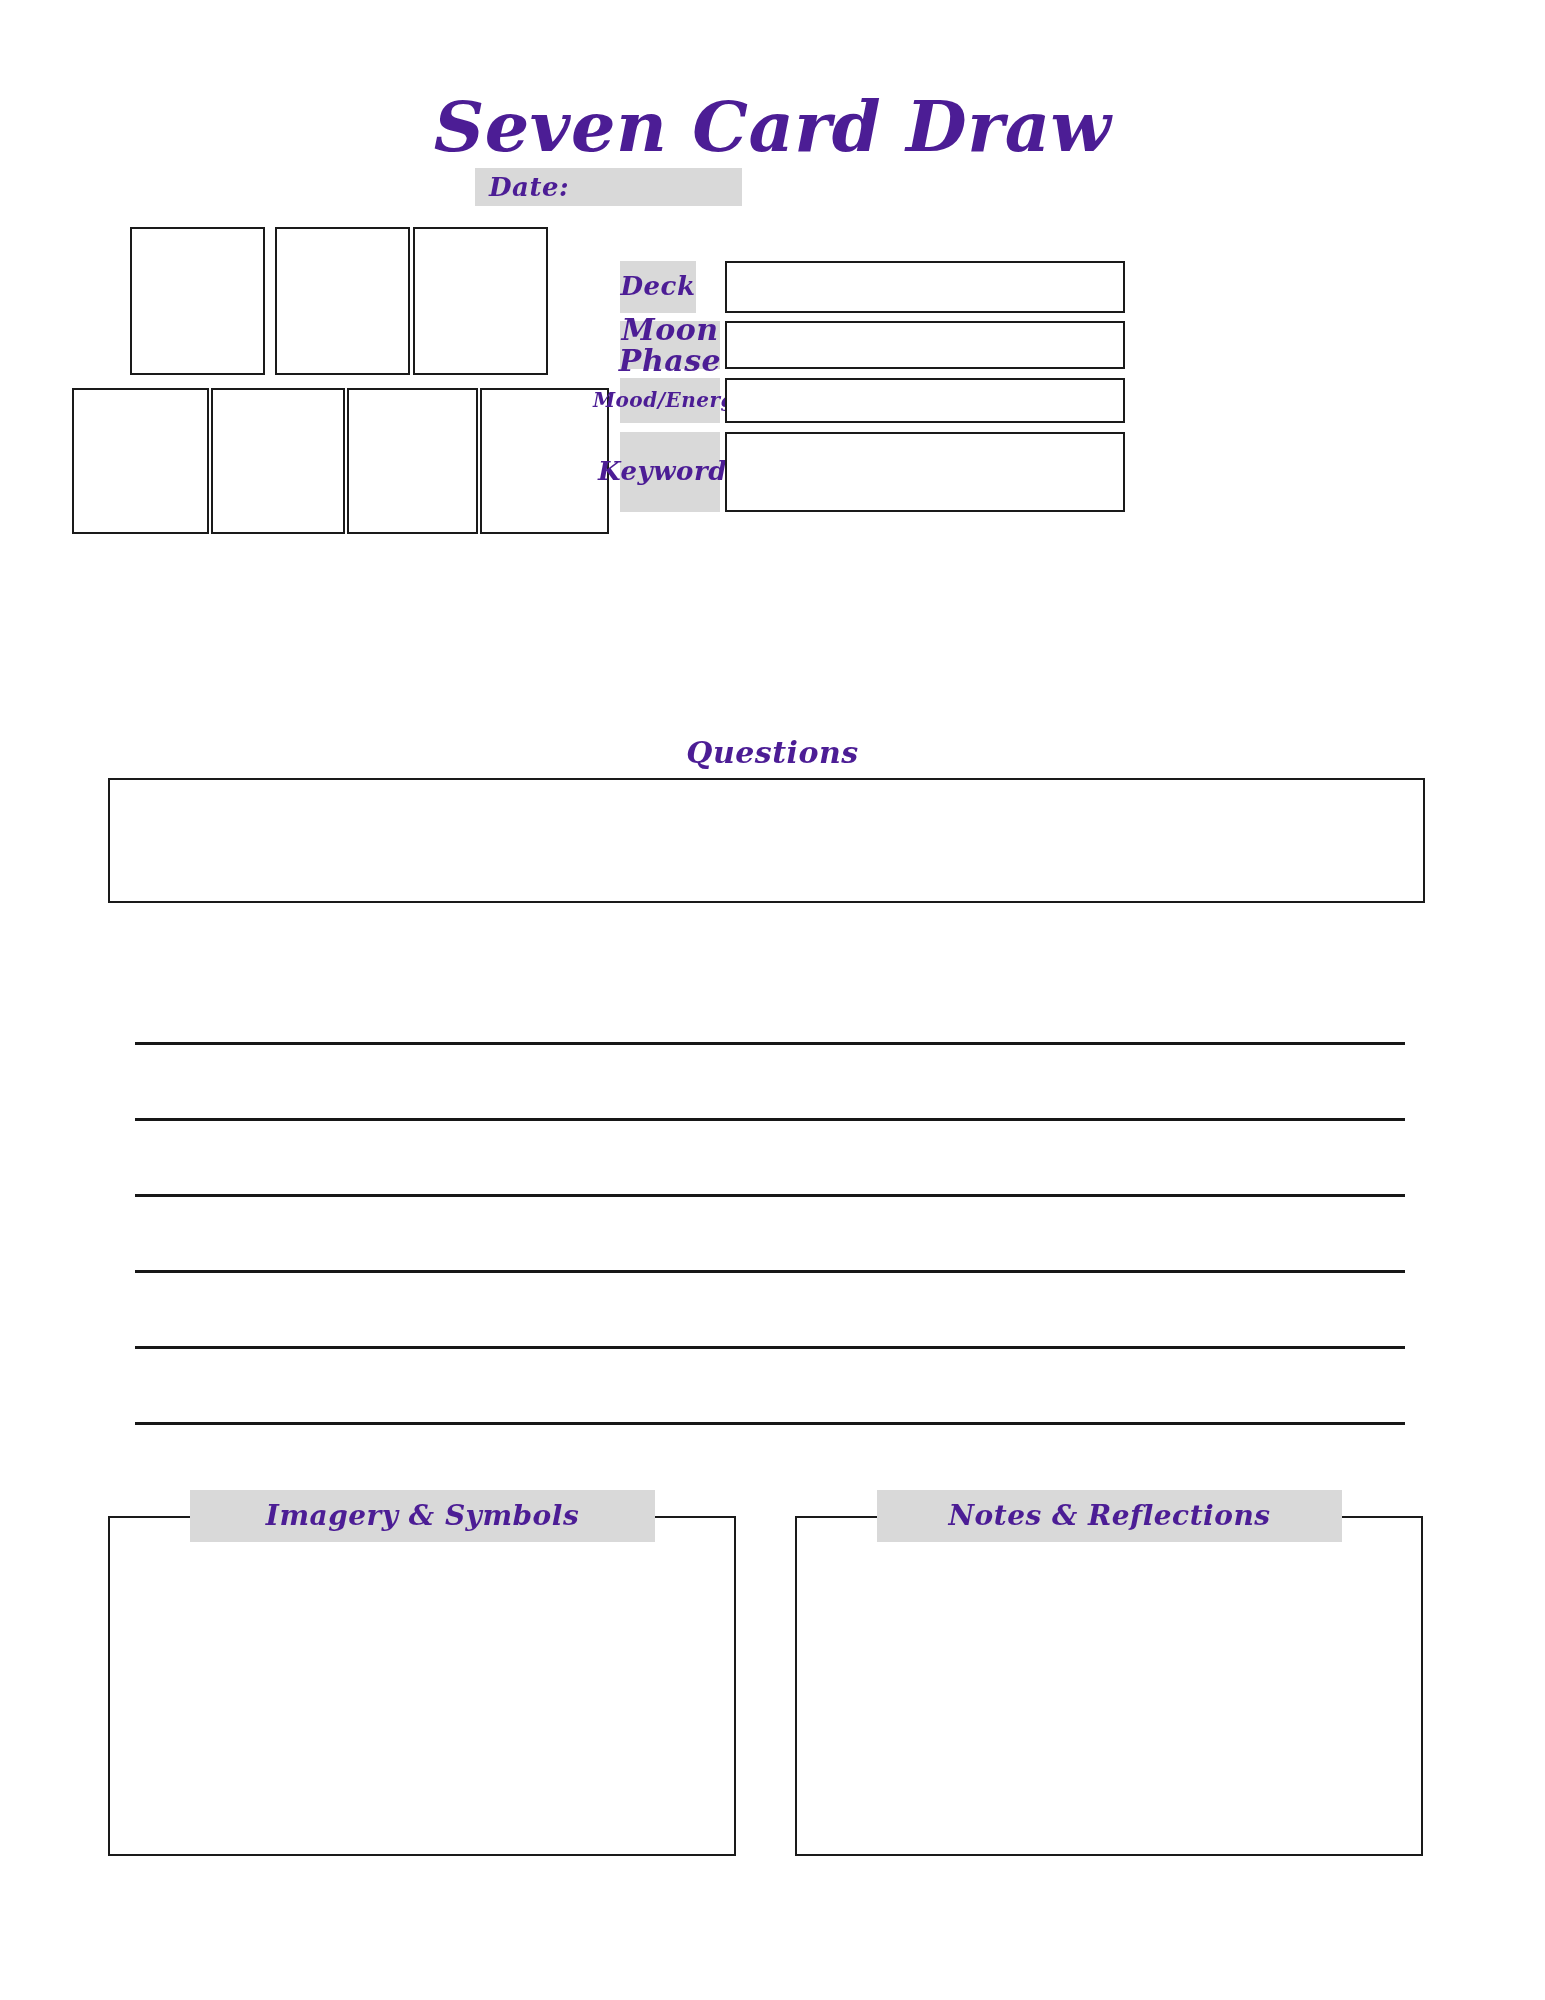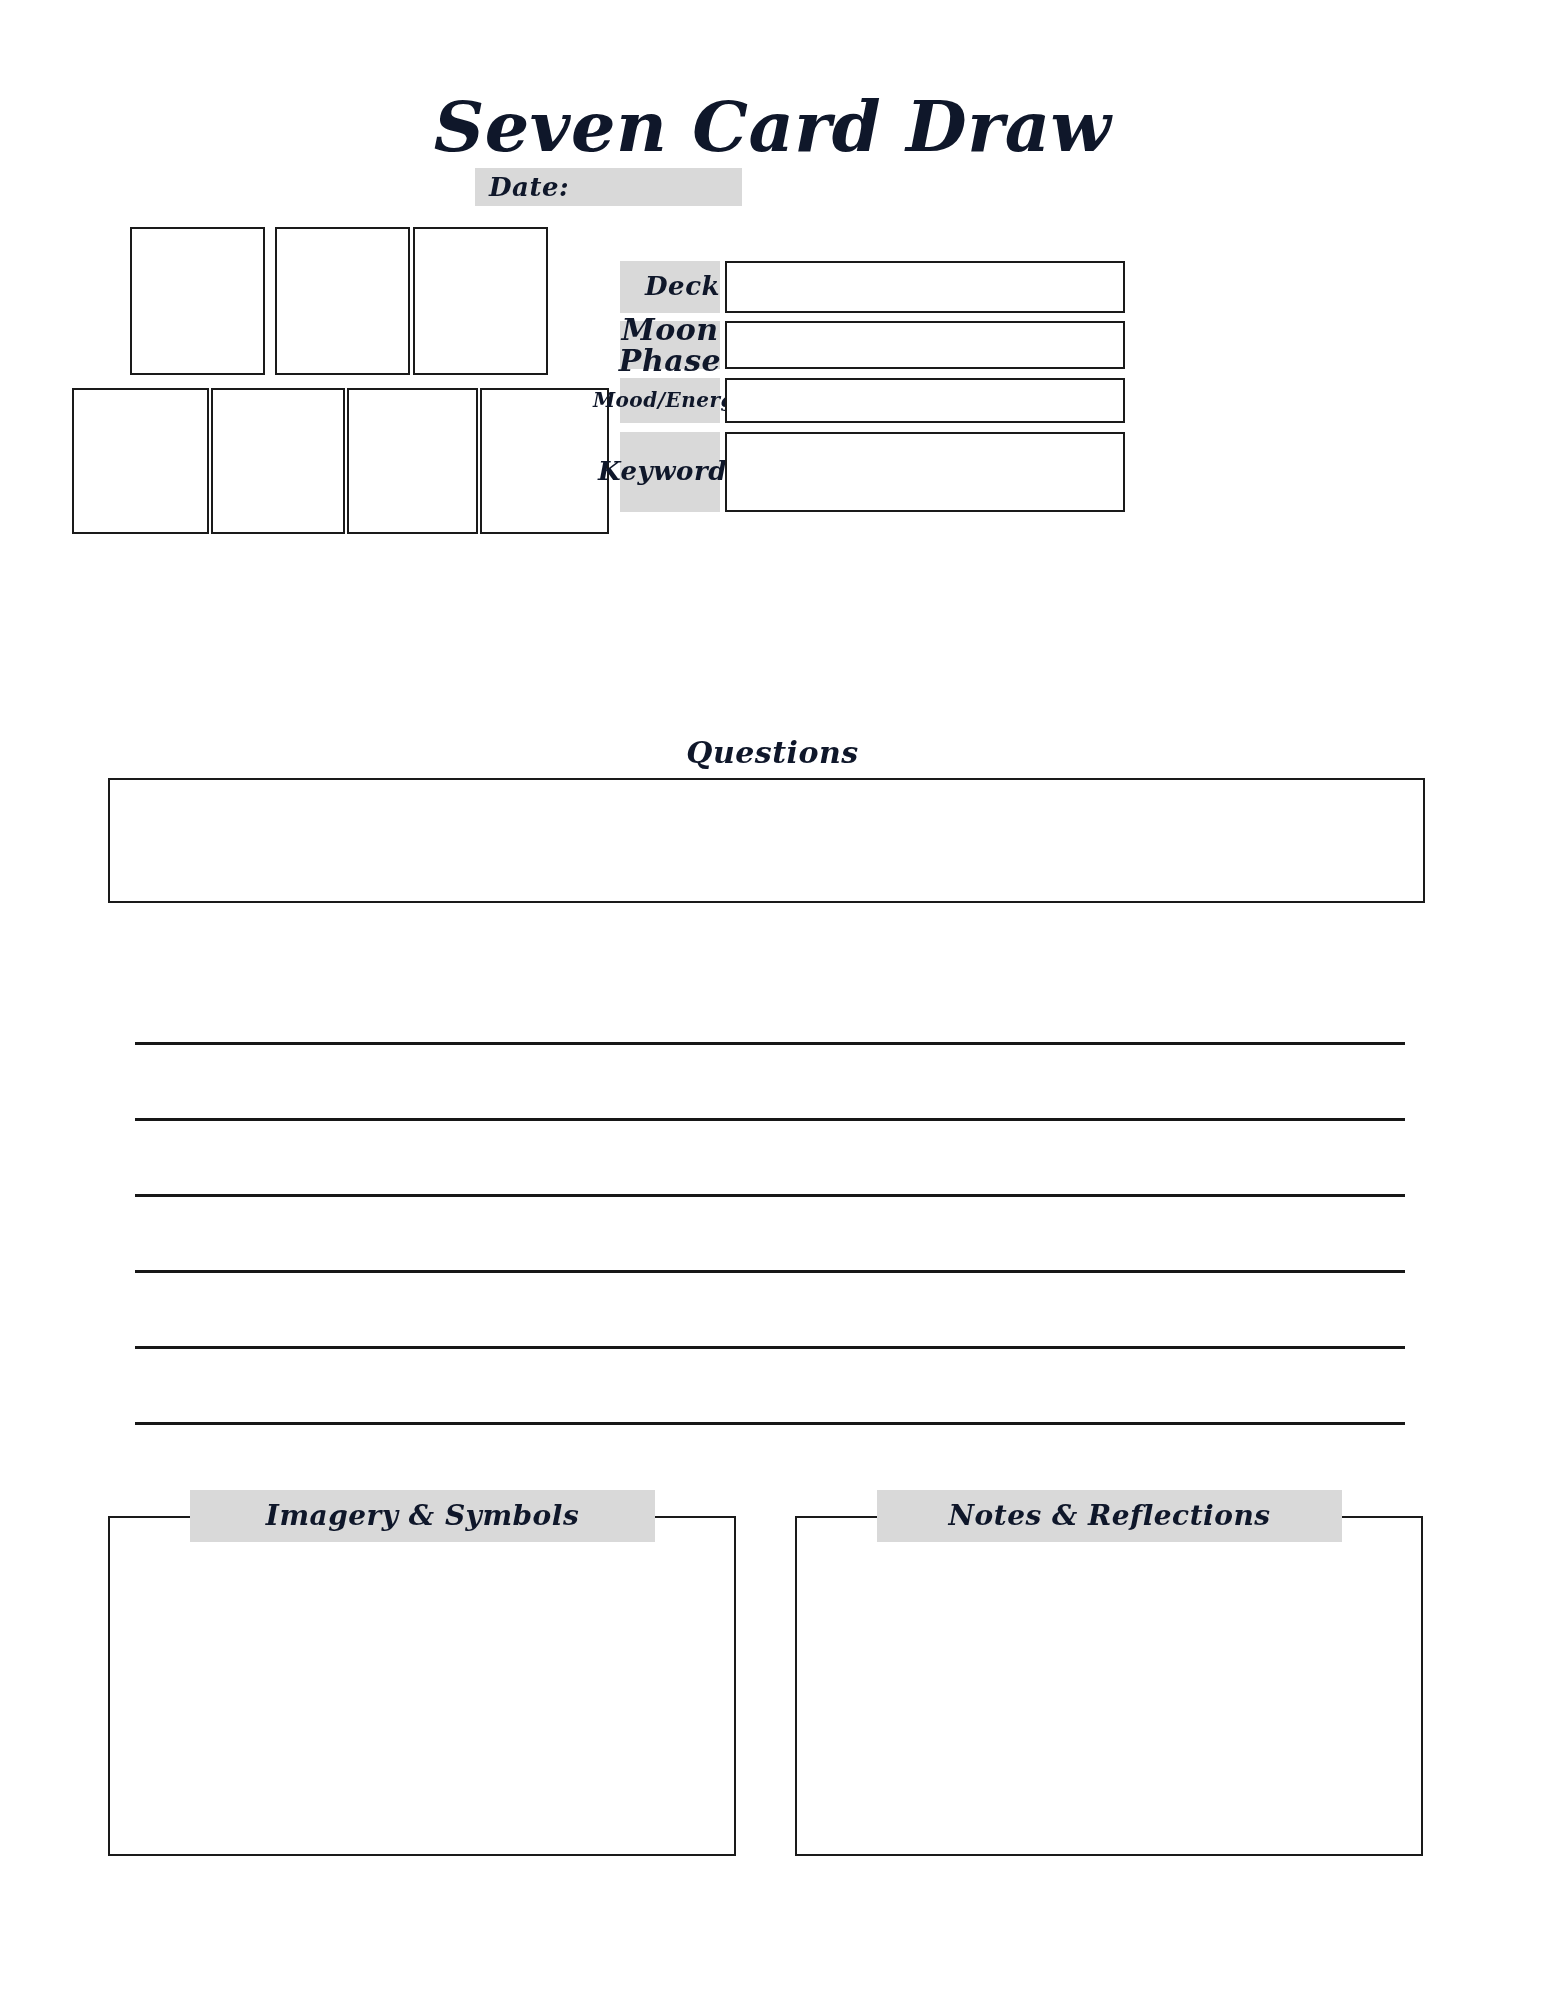--- a/index.html
+++ b/index.html
@@ -19,21 +19,21 @@
     background: #ffffff;
     overflow: hidden;
   }
 
   
   .script {
     font-family: "DejaVu Serif", "Liberation Serif", serif;
     font-style: italic;
     font-weight: 700;
     letter-spacing: 0.5px;
-    color: #0f172a;
+    color: #4c1d95;
   }
 
   
   .title {
     position: absolute;
     left: 0;
     top: 88px;
     width: 1545px;
     text-align: center;
     font-size: 70px;
@@ -144,21 +144,21 @@
   <div class="card" style="left:130px; top:227px; width:135px; height:148px;"></div>
   <div class="card" style="left:275px; top:227px; width:135px; height:148px;"></div>
   <div class="card" style="left:413px; top:227px; width:135px; height:148px;"></div>
 
   <div class="card" style="left:72px; top:388px; width:137px; height:146px;"></div>
   <div class="card" style="left:211px; top:388px; width:134px; height:146px;"></div>
   <div class="card" style="left:347px; top:388px; width:131px; height:146px;"></div>
   <div class="card" style="left:480px; top:388px; width:129px; height:146px;"></div>
 
   <div class="meta-row" style="top:261px;">
-    <div class="meta-label script" style="width:100px; height:52px;justify-content:flex-end;">
+    <div class="meta-label script" style="width:76px; height:52px;">
       <span style="font-size:26px;">Deck</span>
     </div>
     <div class="meta-field" style="left:105px; top:0; width:400px; height:52px;"></div>
   </div>
 
   <div class="meta-row" style="top:321px;">
     <div class="meta-label script" style="width:100px; height:48px;">
       <span style="font-size:30px;">Moon Phase</span>
     </div>
     <div class="meta-field" style="left:105px; top:0; width:400px; height:48px;"></div>

